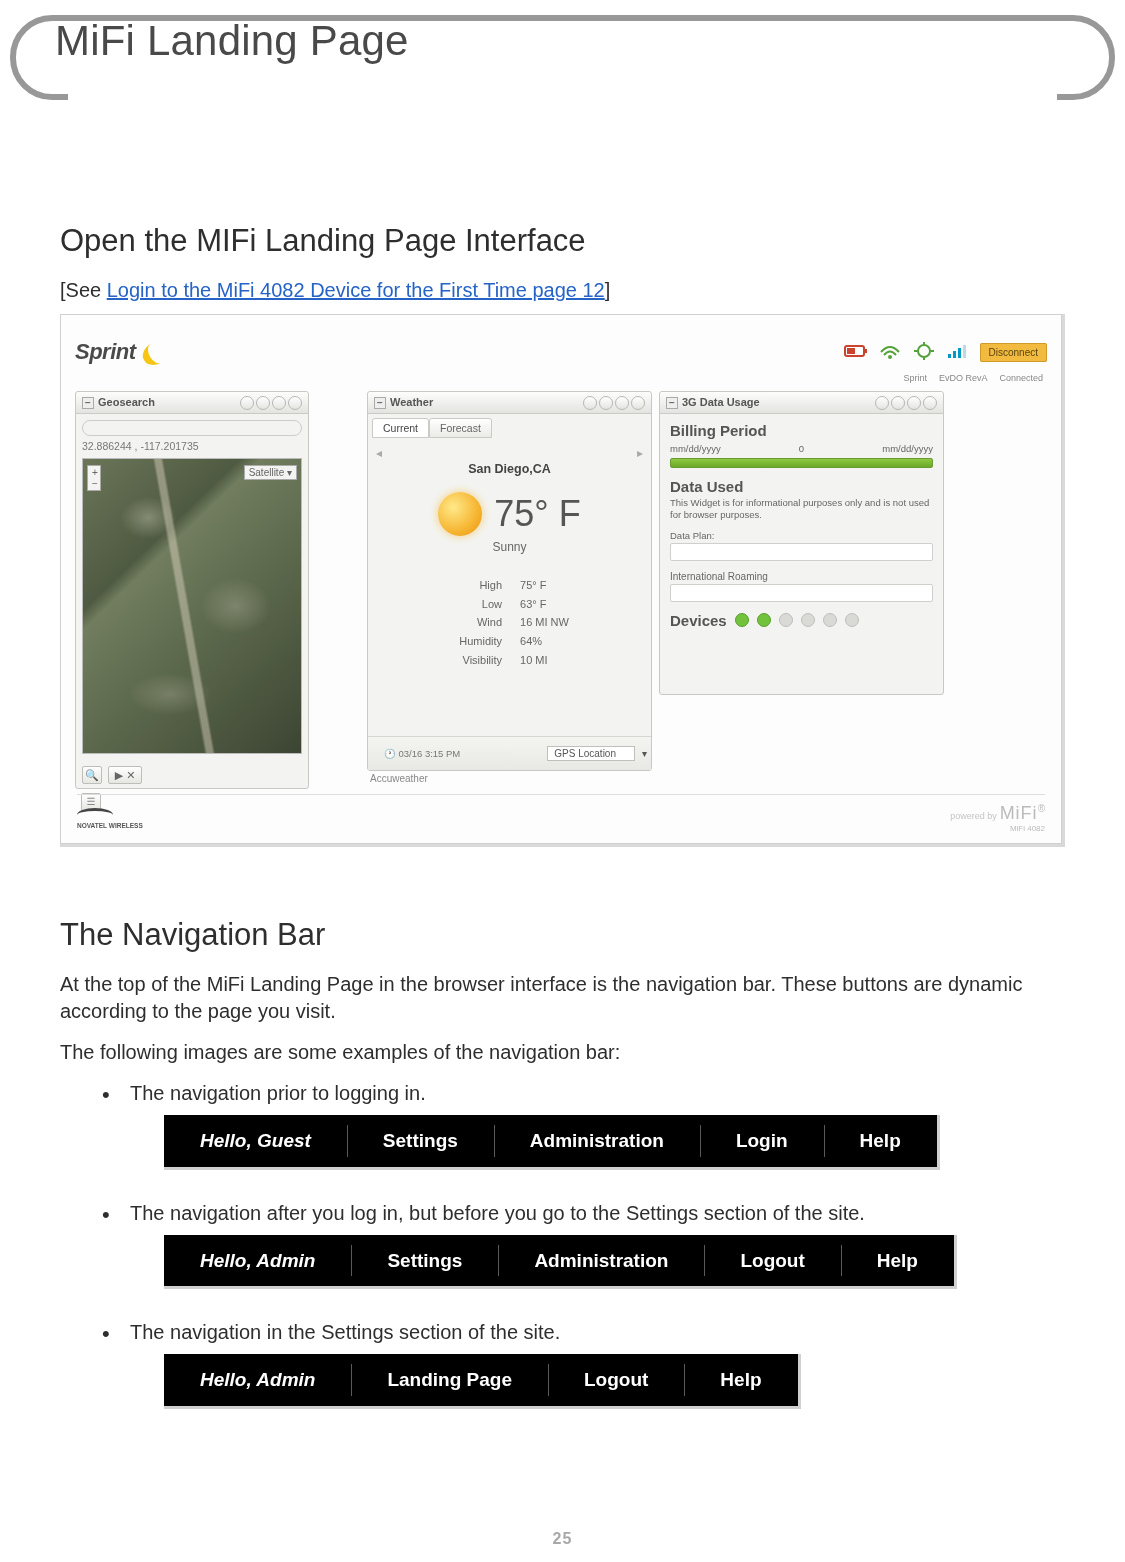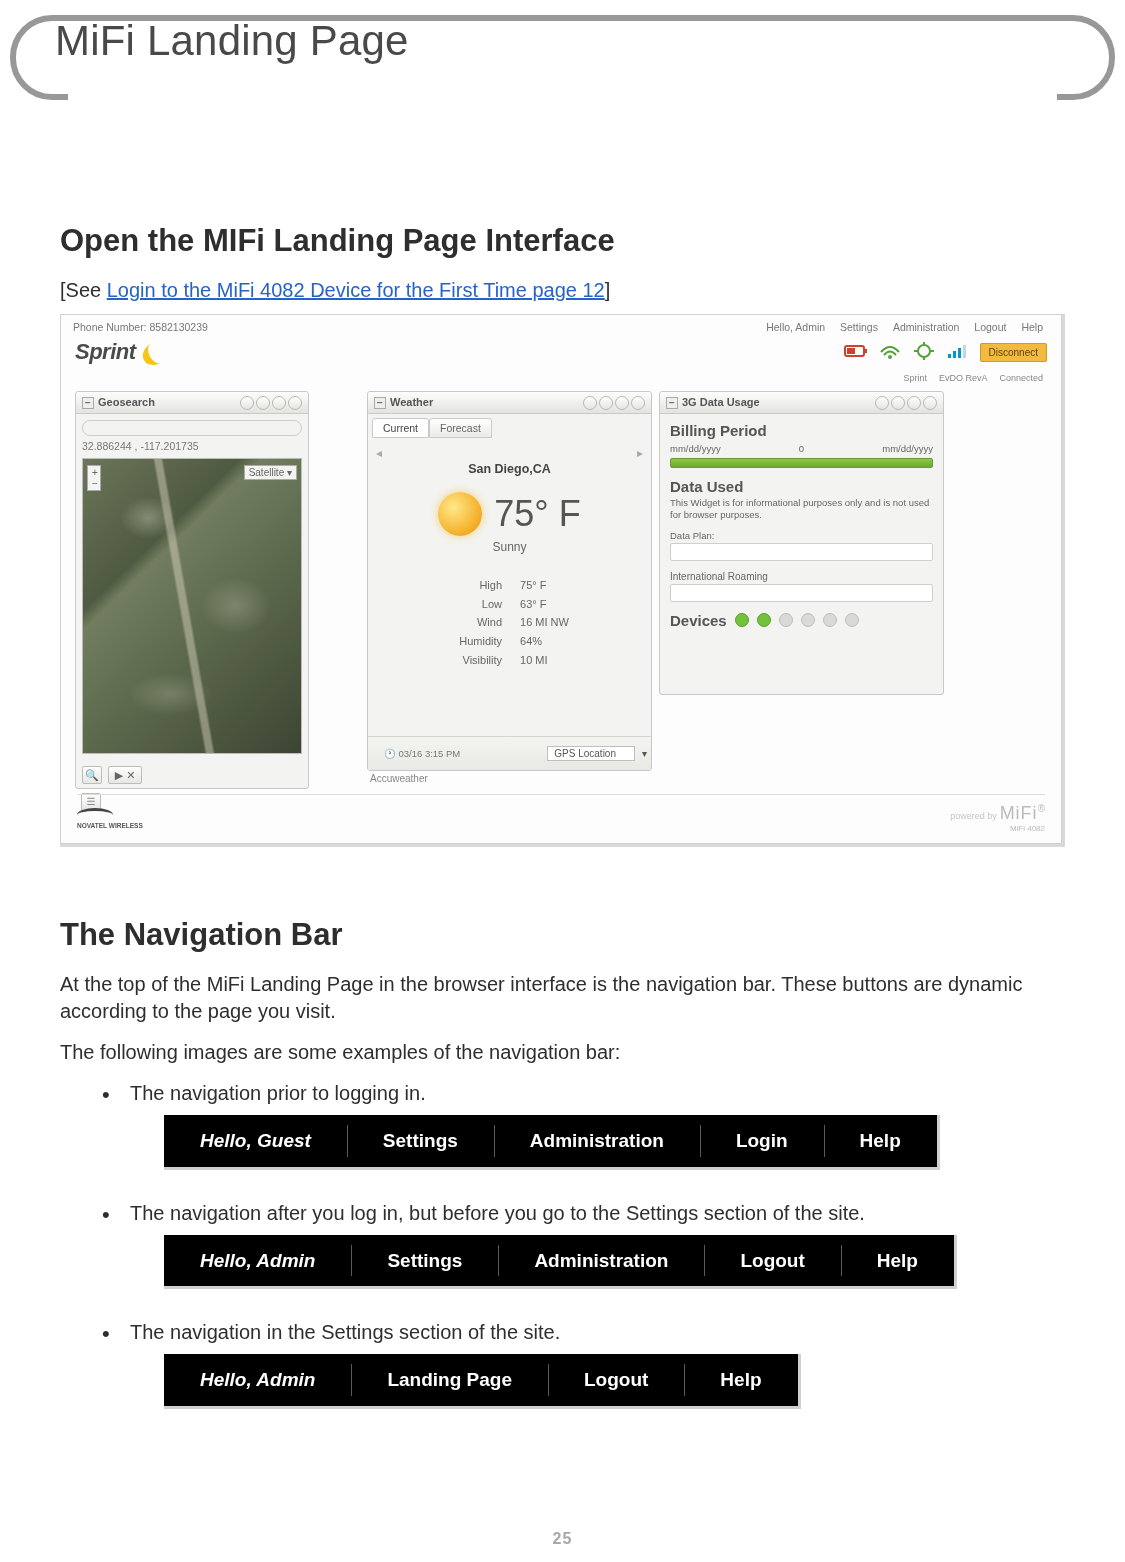--- a/index.html
+++ b/index.html
@@ -6,21 +6,21 @@
   body { width: 1125px; height: 1562px; background: #fff; font-family: "Segoe UI", "Myriad Pro", Arial, sans-serif; position: relative; color: #3a3a3a; }
   .page { width: 100%; height: 100%; padding: 0 40px; position: relative; }
 
   
   .title-frame { position: absolute; top: 15px; left: 10px; right: 10px; height: 85px; border: 6px solid #989898; border-radius: 42px; }
   .title-mask { position: absolute; top: 56px; left: 68px; right: 68px; height: 60px; background: #fff; }
   .title-text { position: absolute; top: 17px; left: 55px; font-size: 42px; font-weight: 400; color: #494949; letter-spacing: 0.2px; }
 
   .content { position: absolute; top: 190px; left: 60px; right: 60px; }
 
-  h2 { font-size: 31px; font-weight: 700; color: #2e2e2e; margin: 28px 0 18px 0; }
+  h2 { font-size: 31px; font-weight: 400; color: #2e2e2e; margin: 28px 0 18px 0; }
   .h2-first { margin-top: 33px; }
   p { font-size: 20px; color: #2e2e2e; line-height: 1.35; margin-bottom: 14px; }
   .see-line { margin-bottom: 10px; }
   .link { color: #2563c7; text-decoration: underline; text-align: center; }
 
   
   .shot-wrap { border-bottom: 3px solid #d9d9d9; border-right: 3px solid #d9d9d9; margin-bottom: 70px; }
   .shot { border: 1px solid #d0d0d0; background: #fdfdfd; height: 530px; position: relative; overflow: hidden; font-family: Arial, sans-serif; }
   .shot .topbar { position: absolute; top: 6px; left: 12px; right: 12px; display: flex; justify-content: space-between; font-size: 10.5px; color: #777; }
   .shot .menu a { color: #777; margin: 0 6px; font-size: 10.5px; }
@@ -109,30 +109,20 @@
   <div class="title-text">MiFi Landing Page</div>
 
   <div class="content">
     <h2 class="h2-first">Open the MIFi Landing Page Interface</h2>
     <p class="see-line">
       <span>[See </span><a class="link">Login to the MiFi 4082 Device for the First Time  page 12</a><span>]</span>
     </p>
 
     <div class="shot-wrap">
     <div class="shot">
-      <div class="topbar">
-        <div><span>Phone Number:</span> <span>8582130239</span></div>
-        <div class="menu">
-          <a>Hello, Admin</a>
-          <a>Settings</a>
-          <a>Administration</a>
-          <a>Logout</a>
-          <a>Help</a>
-        </div>
-      </div>
       <div class="logo-row">
         <div class="sprint-logo"><span>Sprint</span><span class="sprint-swoosh"></span></div>
         <div class="status-icons">
           <div class="col">
                 <svg class="si-icon" viewBox="0 0 24 18">
                   <rect x="1" y="4" width="19" height="10" rx="2" fill="none" stroke="#c9432f" stroke-width="2"></rect>
                   <rect x="3" y="6" width="8" height="6" fill="#c9432f"></rect>
                   <rect x="21" y="7" width="2" height="4" fill="#c9432f"></rect>
                 </svg>
               </div>

